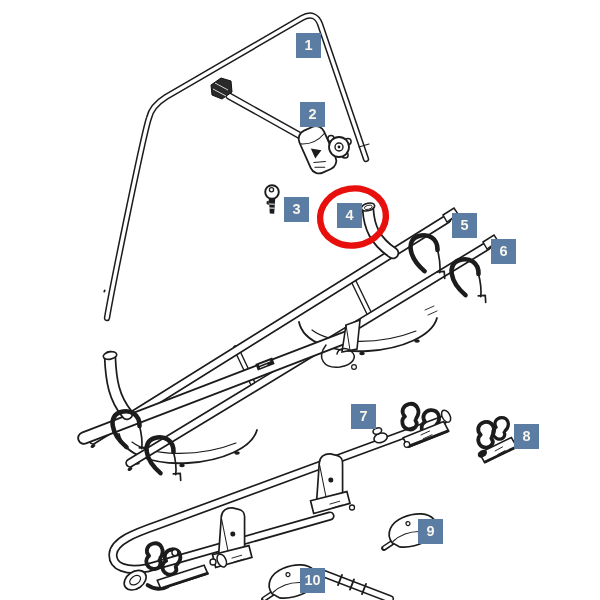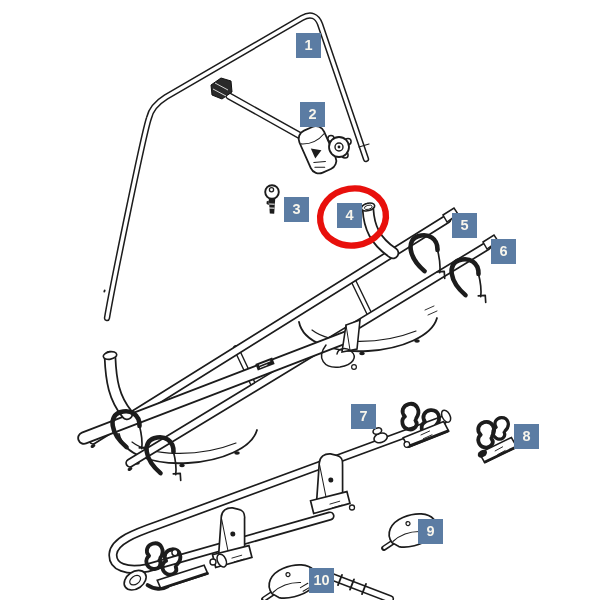--- a/index.html
+++ b/index.html
@@ -15,21 +15,21 @@
           font-family:"Liberation Sans",sans-serif;}
   #pl-1{left:296px;top:33px;}
   #pl-2{left:300px;top:102px;}
   #pl-3{left:284px;top:197px;}
   #pl-4{left:337px;top:203px;}
   #pl-5{left:452px;top:213px;}
   #pl-6{left:491px;top:239px;}
   #pl-7{left:351px;top:404px;}
   #pl-8{left:514px;top:424px;}
   #pl-9{left:418px;top:519px;}
-  #pl-10{left:309px;top:568px;}
+  #pl-10{left:300px;top:568px;}
 </style>
 </head>
 <body>
 
 <div id="stage">
 <svg id="art" width="600" height="600" viewBox="0 0 600 600">
   <defs>
     <g id="strap">
       <path class="ln" stroke-width="5" d="M-10 28 C-19 6 -12 -11 1 -9 C13 -7 19 3 13 14"></path>
       <path class="ln" stroke-width="1.8" d="M13 14 C11 23 8 31 4 37"></path>

